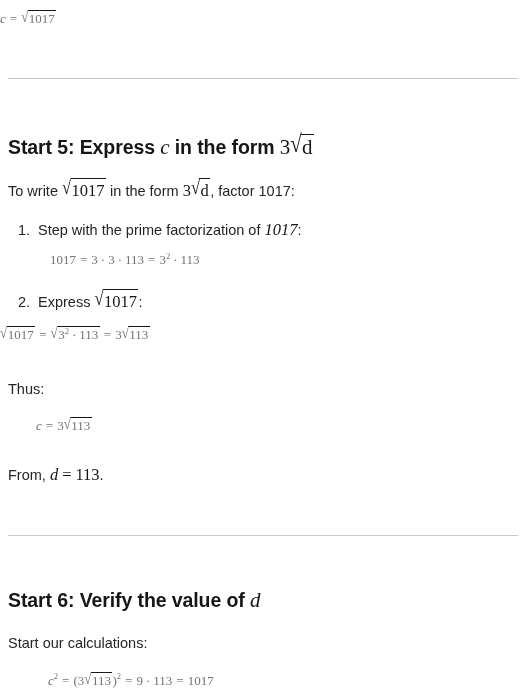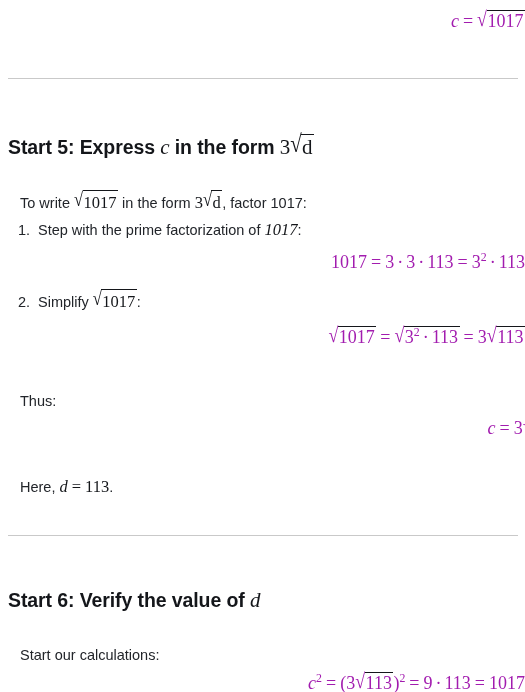--- a/index.html
+++ b/index.html
@@ -31,24 +31,24 @@
   }
   .math .num,
   .math .op {
     font-style: normal;
   }
   .math .var {
     font-style: italic;
   }
   .display-math {
     font-family: "Liberation Serif", "DejaVu Serif", serif;
-    color: #a21caf;
-    text-align: right;
+    color: #737373;
+    text-align: left;
     white-space: nowrap;
-    font-size: 18px;
+    font-size: 13px;
     line-height: 1;
   }
   .display-math .var { font-style: italic; }
 
   
   .rad {
     display: inline-block;
     position: relative;
     font-style: normal;
     white-space: nowrap;
@@ -105,21 +105,21 @@
     letter-spacing: -0.1px;
   }
   h3.step-heading .math {
     font-size: 21px;
     font-weight: normal;
   }
 
   p.body-text {
     position: absolute;
     left: 8px;
-    margin: 12px;
+    margin: 0;
     font-size: 14.5px;
     line-height: 1.3;
     color: #22252a;
   }
   p.body-text .math {
     font-size: 16.5px;
   }
 
   ol.steps-list {
     position: absolute;
@@ -158,38 +158,38 @@
 
   <hr class="rule" style="top: 78px;">
 
   <h3 class="step-heading" style="top: 134px;"><span>Start 5: Express </span><span class="math var">c</span><span> in the form </span><span class="math"><span class="num">3</span><span class="rad"><span class="sign">√</span><span class="rand var">d</span></span></span></h3>
 
   <p class="body-text" style="top: 178px;"><span>To write </span><span class="math"><span class="rad"><span class="sign">√</span><span class="rand">1017</span></span></span><span> in the form </span><span class="math"><span class="num">3</span><span class="rad"><span class="sign">√</span><span class="rand var">d</span></span></span><span>, factor 1017:</span></p>
 
   <ol class="steps-list" style="top: 0;">
     <li class="step-item" style="top: 219px;"><span class="marker">1.</span><span>Step with the prime factorization of </span><span class="math num">1017</span><span>:</span></li>
 
-    <li class="step-item" style="top: 289px;"><span class="marker">2.</span><span>Simplify </span><span class="math"><span class="rad"><span class="sign">√</span><span class="rand">1017</span></span></span><span>:</span></li>
+    <li class="step-item" style="top: 289px;"><span class="marker">2.</span><span>Express </span><span class="math"><span class="rad"><span class="sign">√</span><span class="rand">1017</span></span></span><span>:</span></li>
   </ol>
 
-  <div class="eq-block" style="top: 253px; padding-left: 78px; box-sizing: border-box;">
+  <div class="eq-block" style="top: 253px; padding-left: 50px; box-sizing: border-box;">
     <div class="display-math"><span>1017</span><span class="eq">=</span><span>3</span><span class="cdot">·</span><span>3</span><span class="cdot">·</span><span>113</span><span class="eq">=</span><span>3</span><sup class="exp">2</sup><span class="cdot">·</span><span>113</span></div>
   </div>
 
   <div class="eq-block" style="top: 326px; box-sizing: border-box;">
     <div class="display-math"><span class="rad"><span class="sign">√</span><span class="rand">1017</span></span><span class="eq">=</span><span class="rad"><span class="sign">√</span><span class="rand"><span>3</span><sup class="exp">2</sup><span class="cdot">·</span><span>113</span></span></span><span class="eq">=</span><span>3</span><span class="rad"><span class="sign">√</span><span class="rand">113</span></span></div>
   </div>
 
   <p class="body-text" style="top: 380px;">Thus:</p>
 
   <div class="eq-block" style="top: 417px; margin-left: 36px;">
     <div class="display-math"><span class="var">c</span><span class="eq">=</span><span>3</span><span class="rad"><span class="sign">√</span><span class="rand">113</span></span></div>
   </div>
 
-  <p class="body-text" style="top: 464px;"><span>Here, </span><span class="math"><span class="var">d</span><span class="eq">=</span><span class="num">113</span></span><span>.</span></p>
+  <p class="body-text" style="top: 464px;"><span>From, </span><span class="math"><span class="var">d</span><span class="eq">=</span><span class="num">113</span></span><span>.</span></p>
 
   <hr class="rule" style="top: 535px;">
 
   <h3 class="step-heading" style="top: 589px;"><span>Start 6: Verify the value of </span><span class="math var">d</span></h3>
 
   <p class="body-text" style="top: 634px;">Start our calculations:</p>
 
   <div class="eq-block" style="top: 672px; padding-left: 48px; box-sizing: border-box;">
     <div class="display-math"><span class="var">c</span><sup class="exp">2</sup><span class="eq">=</span><span>(</span><span>3</span><span class="rad"><span class="sign">√</span><span class="rand">113</span></span><span>)</span><sup class="exp">2</sup><span class="eq">=</span><span>9</span><span class="cdot">·</span><span>113</span><span class="eq">=</span><span>1017</span></div>
   </div>

